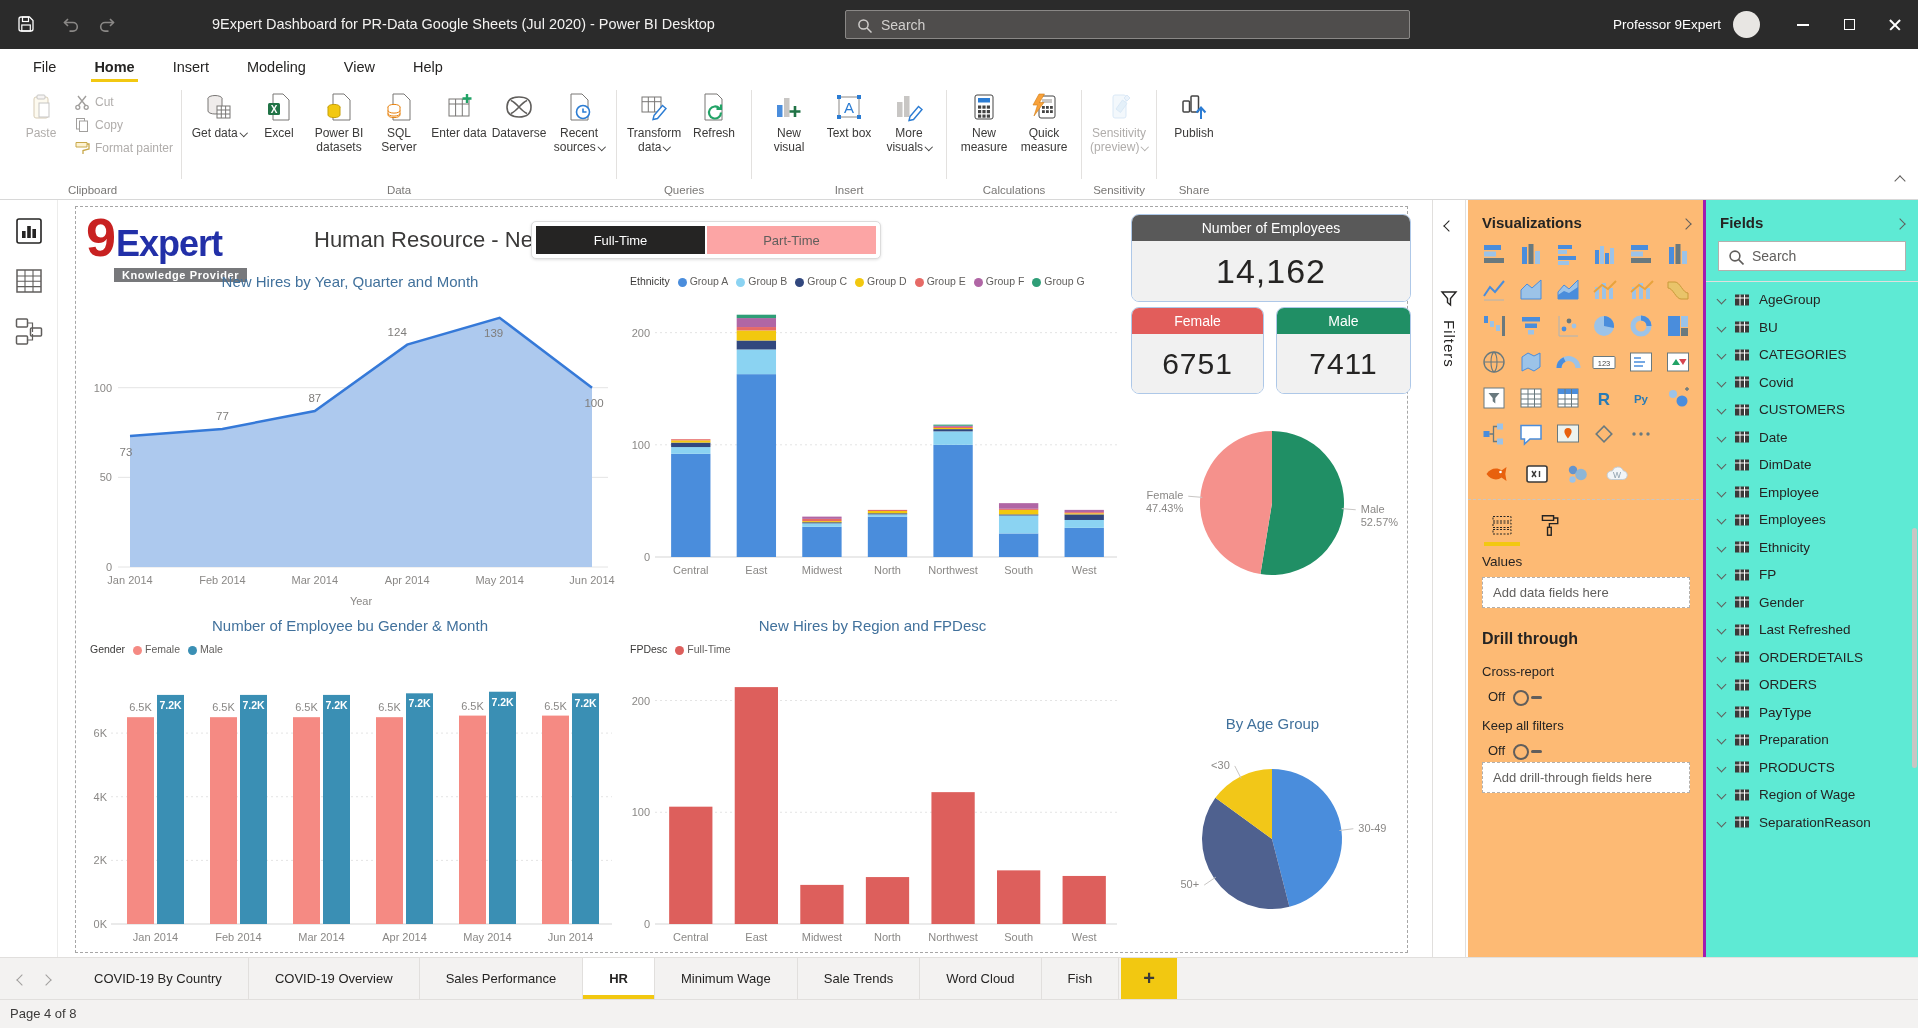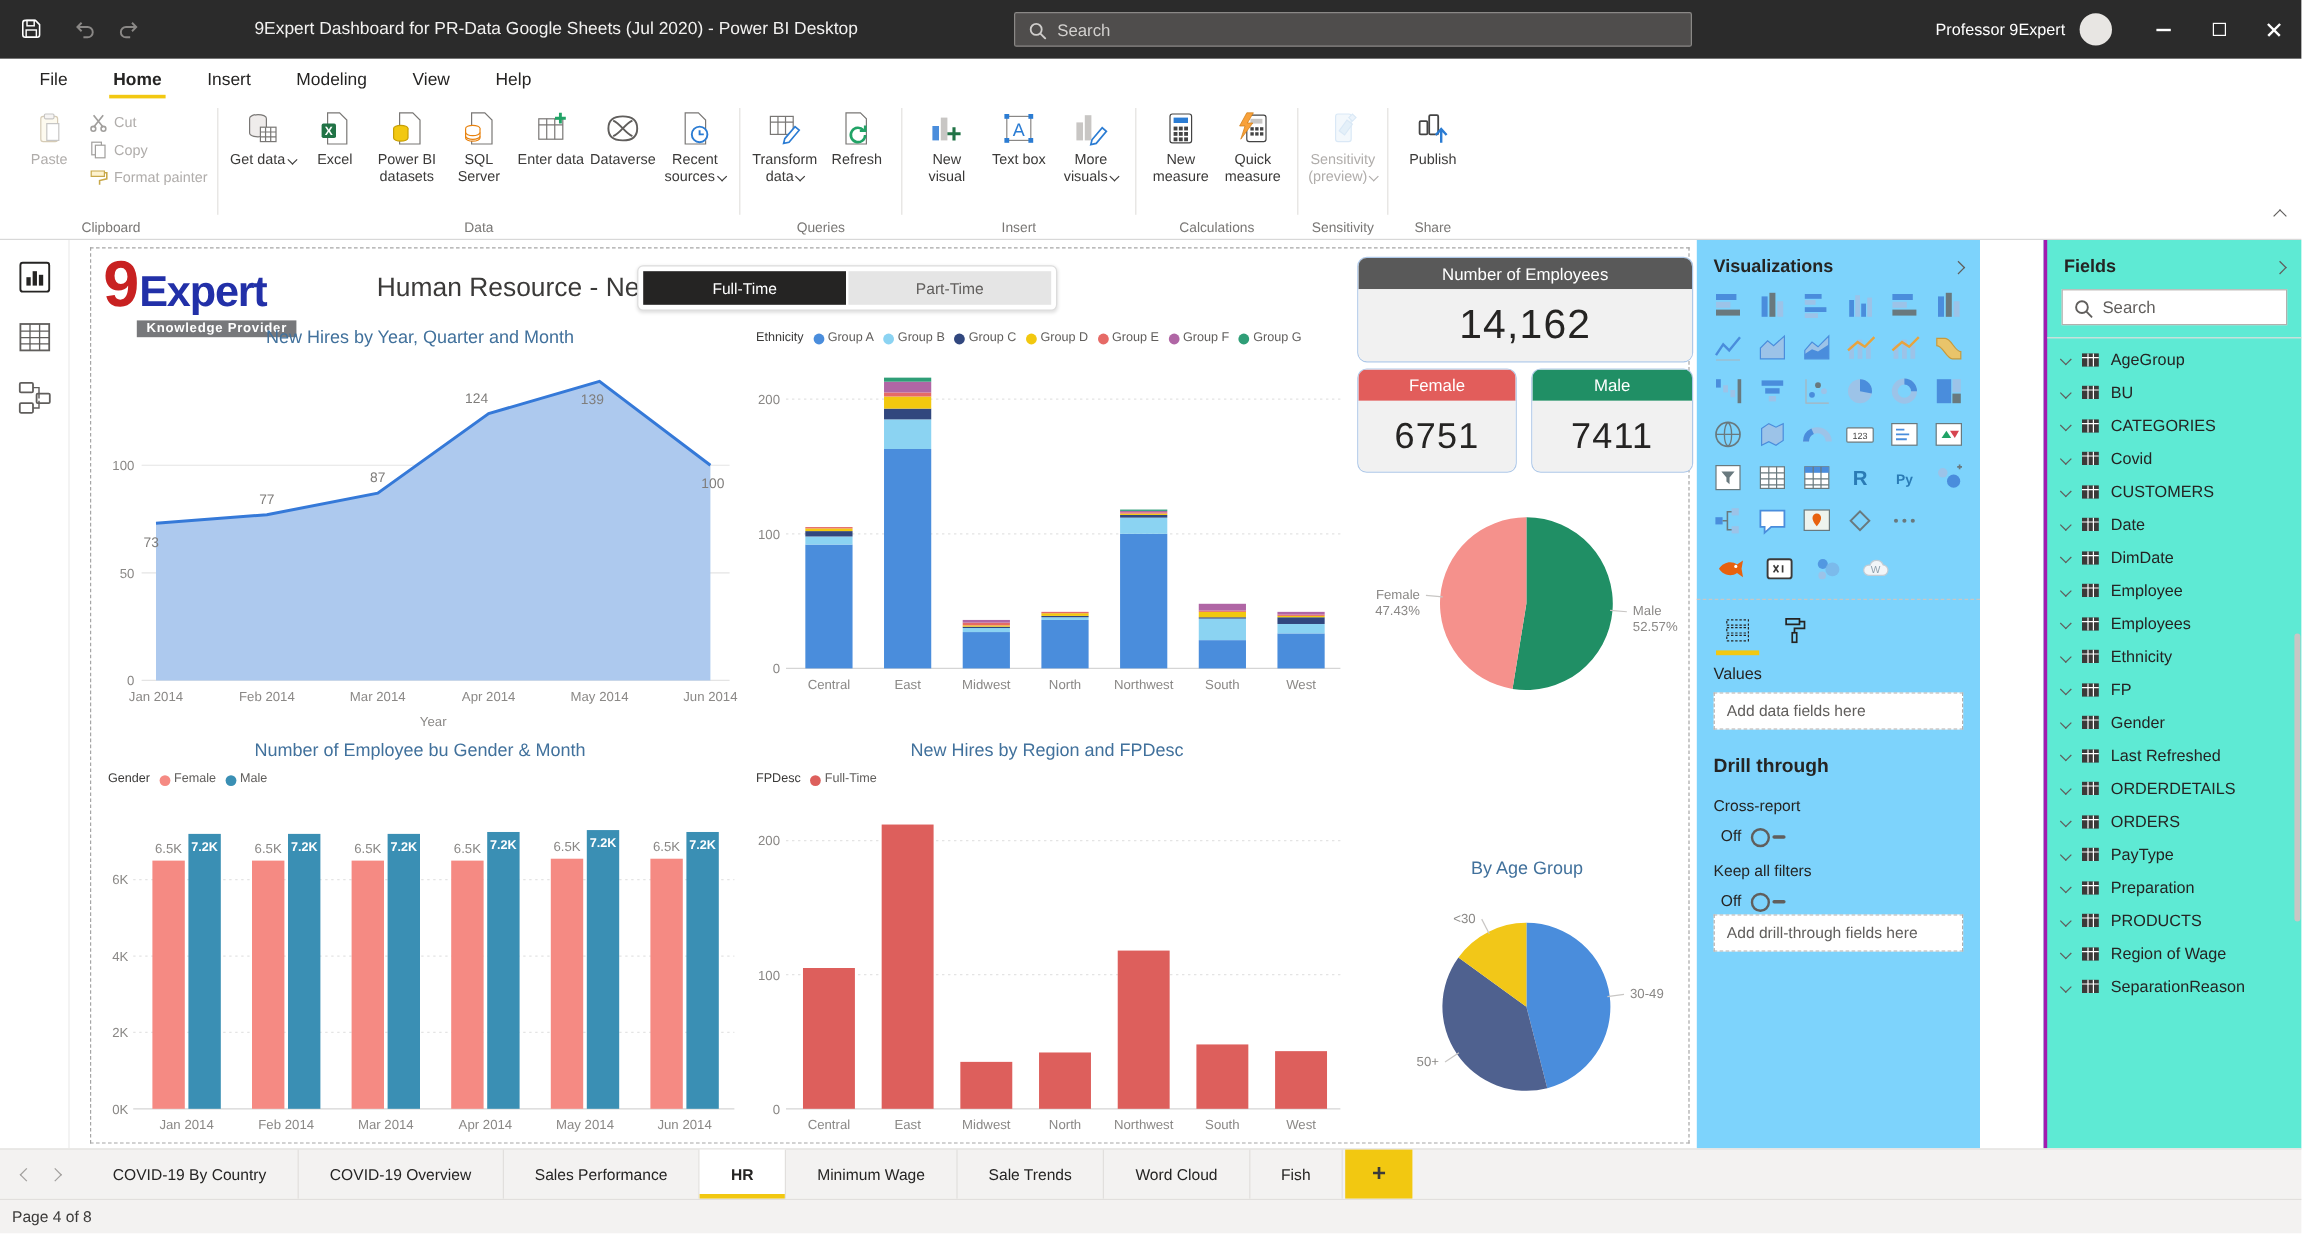--- a/index.html
+++ b/index.html
@@ -53,21 +53,21 @@
 .canvas{position:absolute;left:75px;top:6px;width:1333px;height:747px;border:1px dashed #a6a6a6;background:#fff}
 .canvas>div{position:absolute}
 
 #logo{left:10px;top:4px;width:220px}
 .l9{font-size:54px;font-weight:bold;color:#c82121;line-height:52px}
 .lex{font-size:36px;font-weight:bold;color:#2230a8;letter-spacing:-1px}
 .ltag{display:inline-block;background:#77787b;color:#fff;font-size:11px;font-weight:bold;letter-spacing:.6px;padding:1px 8px;margin:-8px 0 0 28px}
 #dashtitle{left:238px;top:20px;font-size:22px;color:#3b3a39;white-space:nowrap}
 
 #slicer{left:455px;top:14px;width:350px;height:38px;background:#fff;border:1px solid #dcdcdc;border-radius:5px;box-shadow:0 1px 3px rgba(0,0,0,.12);display:flex;padding:4px;gap:2px}
-.sopt{flex:1;display:flex;align-items:center;justify-content:center;font-size:13px;cursor:pointer;background:#e5e5e5;color:#605e5c}
+.sopt{flex:1;display:flex;align-items:center;justify-content:center;font-size:13px;cursor:pointer;background:#fca5a5;color:#605e5c}
 .sopt.active{background:#252423;color:#fff}
 
 .kpi{border:1px solid #aec8e8;border-radius:8px;background:#fff;overflow:hidden;cursor:pointer}
 .kpi-head{height:26px;line-height:26px;text-align:center;color:#fff;font-size:14px}
 .kpi-val{display:flex;align-items:center;justify-content:center;color:#252423;background:#f1f1f1;height:calc(100% - 26px);font-size:30px;letter-spacing:1px}
 #kpi-emp{left:1055px;top:7px;width:280px;height:88px}
 #kpi-emp .kpi-val{font-size:34px}
 #kpi-female{left:1055px;top:100px;width:133px;height:87px}
 #kpi-male{left:1200px;top:100px;width:135px;height:87px}
 #kpi-avg{left:1117px;top:418px;width:130px;height:80px;border:2px solid #9ec2e5}
@@ -85,21 +85,21 @@
 .ctitle{height:24px;line-height:22px;text-align:center;font-size:15px;color:#41719c;white-space:nowrap}
 .clegend{height:20px;display:flex;align-items:center;gap:8px;padding-left:6px;font-size:10.5px;color:#605e5c;white-space:nowrap}
 .clegend .ltitle{color:#3b3a39}
 .litem{display:flex;align-items:flex-end;gap:3px;cursor:pointer}
 .ldot{width:9px;height:9px;border-radius:50%}
 
 .fstrip{position:absolute;left:1432px;top:0;bottom:0;width:34px;border-left:1px solid #e1dfdd;border-right:1px solid #e1dfdd;background:#fff}
 .fstrip .fcol{position:absolute;left:0;width:100%;display:flex;justify-content:center}
 .fvert{writing-mode:vertical-rl;font-size:15px;color:#252423;letter-spacing:1px}
 
-.vizpanel{position:absolute;left:1414px;top:0;bottom:0;width:236px;background:#7dd3fc}
+.vizpanel{position:absolute;left:1468px;top:0;bottom:0;width:236px;background:#fdba74}
 .fieldspanel{position:absolute;left:1703px;top:0;bottom:0;width:215px;background:#5eead4;border-left:3px solid #a21caf}
 .phead{display:flex;align-items:center;justify-content:space-between;padding:14px 14px 6px;font-size:15px;font-weight:bold;color:#252423}
 .phead .chev{color:#605e5c;cursor:pointer}
 .vizgrid{display:grid;grid-template-columns:repeat(6,1fr);padding:2px 8px;row-gap:6px;justify-items:center}
 .vicon{width:30px;height:30px;display:flex;align-items:center;justify-content:center;cursor:pointer;border-radius:2px}
 .vizcustom{display:flex;gap:10px;padding:8px 14px 10px;border-bottom:1px dashed #c8c6c4}
 .viztabs{display:flex;gap:6px;padding:10px 14px 0}
 .viztab{width:40px;height:30px;display:flex;align-items:center;justify-content:center;cursor:pointer;position:relative}
 .viztab.active::after{content:"";position:absolute;left:2px;right:2px;bottom:-6px;height:4px;background:#f2c811}
 .plabel{padding:14px 14px 6px;font-size:13.5px;color:#252423}

